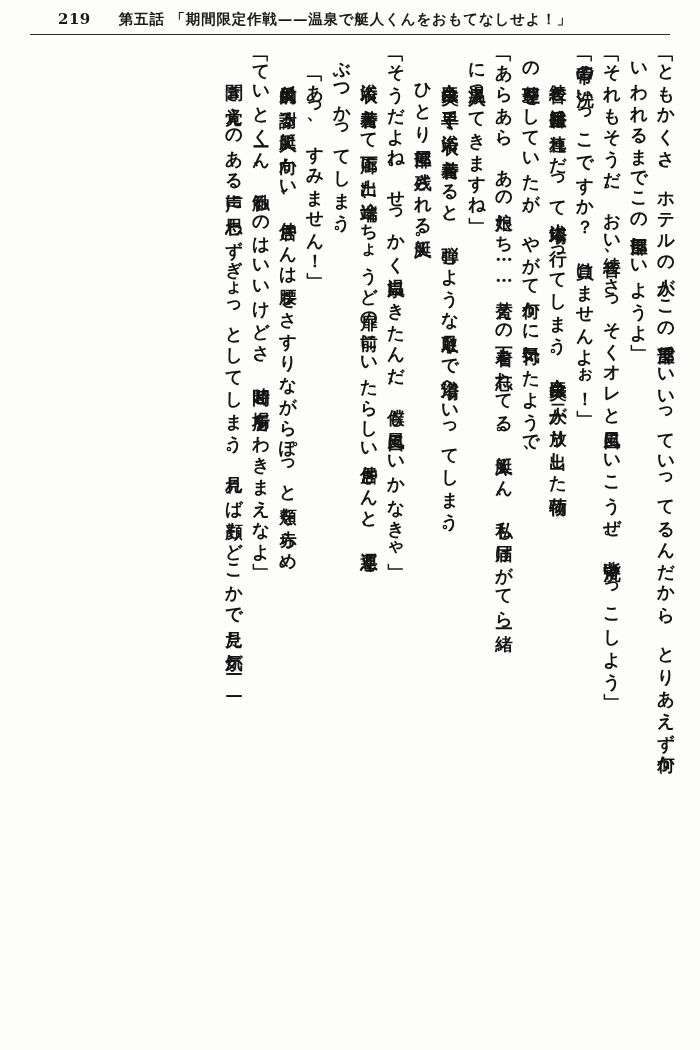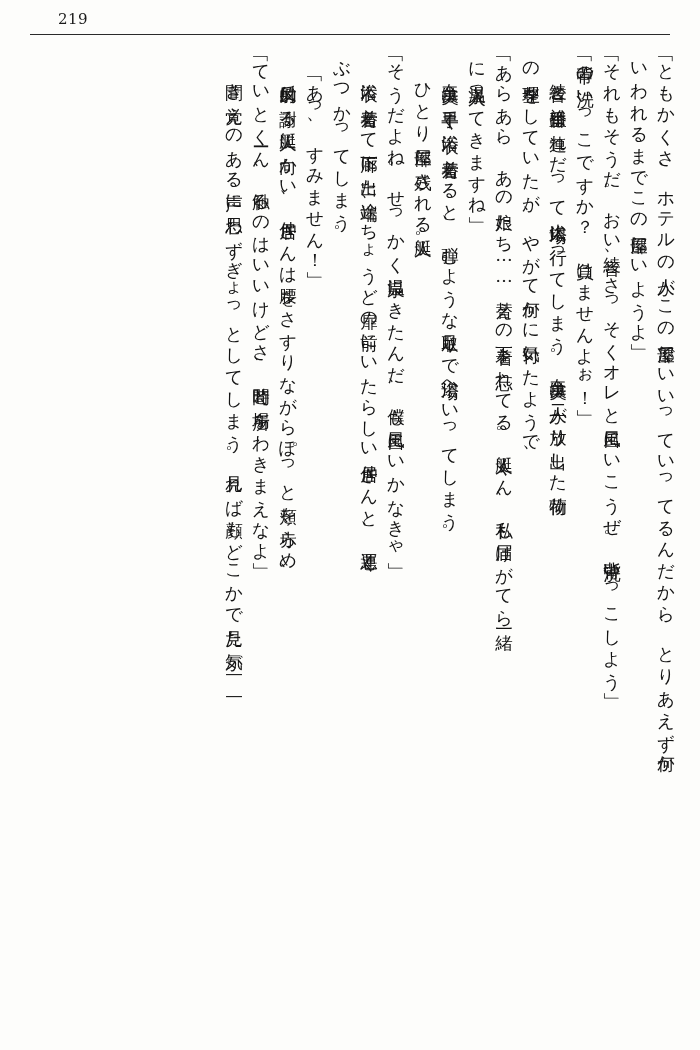--- a/index.html
+++ b/index.html
@@ -8,20 +8,21 @@
     background: #ffffff;
   }
   .page {
     position: relative;
     width: 700px;
     height: 1050px;
     background: #fdfdfb;
     overflow: hidden;
     font-family: "DejaVu Serif", "Liberation Serif", serif;
     color: #1a1a1a;
+    font-weight: bold;
   }
   
   .header {
     position: absolute;
     top: 10px;
     left: 0;
     width: 700px;
     height: 28px;
     display: flex;
     flex-direction: row;
@@ -77,20 +78,21 @@
   }
   .line.indent1 { padding-top: 20px; }
 </style>
 </head>
 <body>
 
 <div class="page">
 
   <div class="header">
     <span class="page-number">219</span>
+    <span class="running-title">第五話 「期間限定作戦——温泉で艇人くんをおもてなしせよ！」</span>
   </div>
   <div class="header-rule"></div>
 
   <div class="body-area">
     <div class="line">「ともかくさ、ホテルの人がこの部屋でいいっていってるんだから、とりあえず何か</div>
     <div class="line">いわれるまでこの部屋にいようよ」</div>
     <div class="line">「それもそうだ。おい綾音、さっそくオレと風呂にいこうぜ。背中洗いっこしよう」</div>
     <div class="line">「背中の洗いっこですか？ 負けませんよぉ！」</div>
     <div class="line indent1">綾音と裕香里は連れだって大浴場に行ってしまう。奈央美は二人が放り出した荷物</div>
     <div class="line">の整理をしていたが、やがて何かに気付いたようで、</div>

